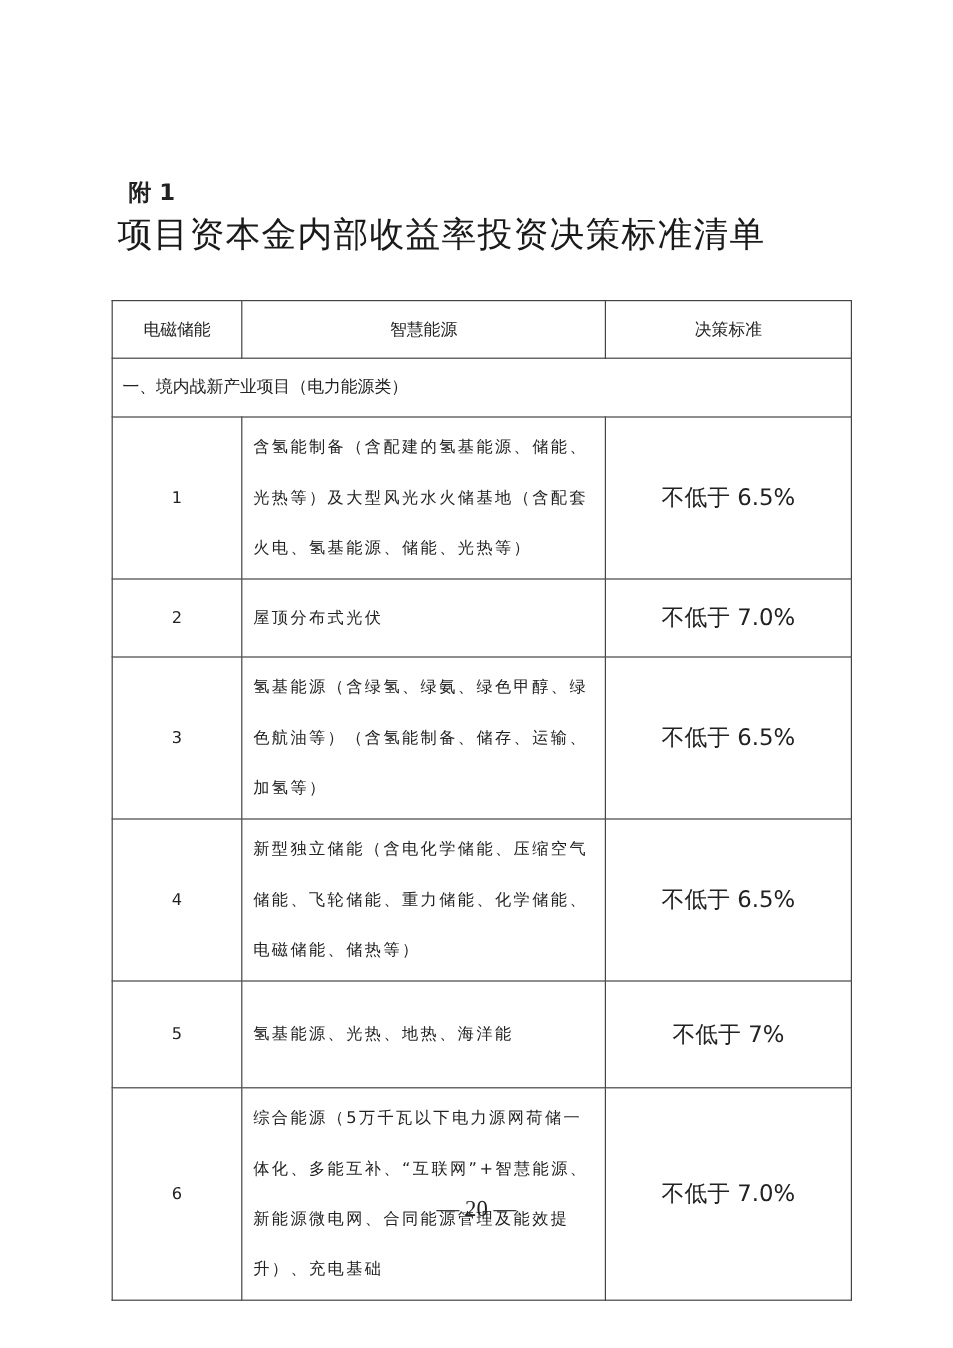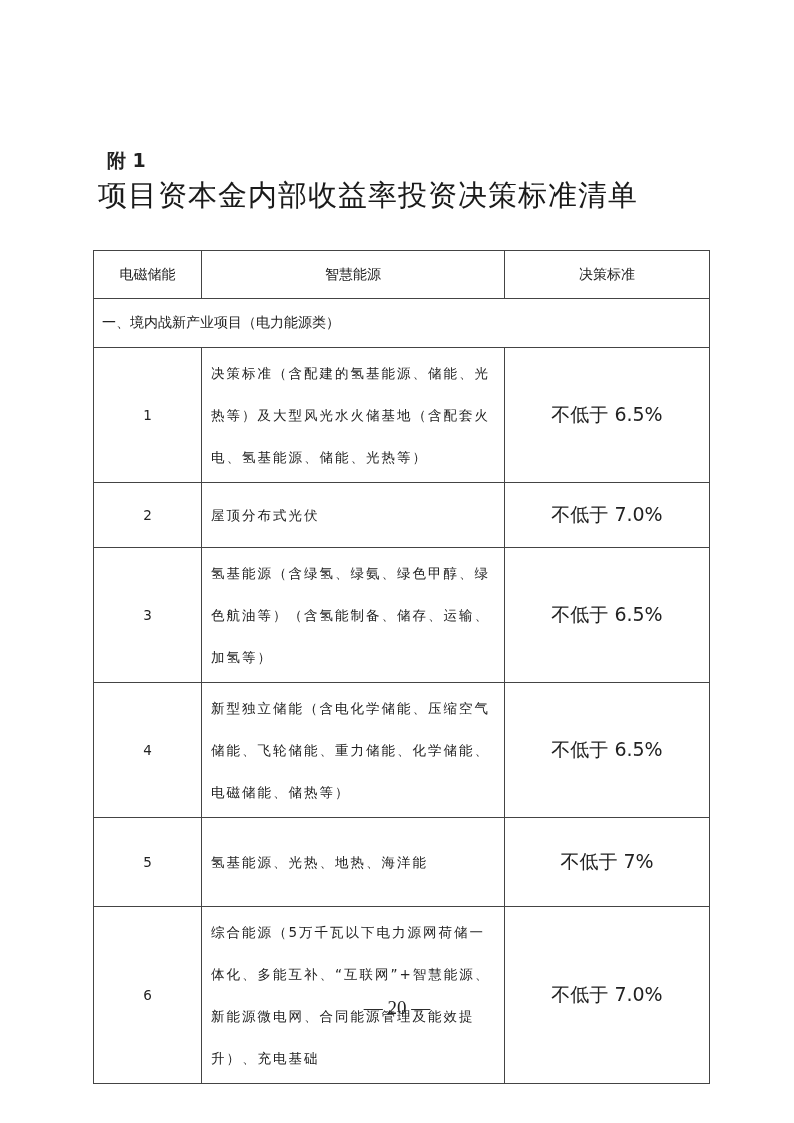--- a/index.html
+++ b/index.html
@@ -57,21 +57,21 @@
       <th>智慧能源</th>
       <th>决策标准</th>
     </tr>
   </thead>
   <tbody>
     <tr>
       <td colspan="3" class="section-cell">一、境内战新产业项目（电力能源类）</td>
     </tr>
     <tr style="height:131px">
       <td class="num">1</td>
-      <td class="type">决策标准（含配建的氢基能源、储能、光热等）及大型风光水火储基地（含配套火电、氢基能源、储能、光热等）</td>
+      <td class="type">含氢能制备（含配建的氢基能源、储能、光热等）及大型风光水火储基地（含配套火电、氢基能源、储能、光热等）</td>
       <td class="std">不低于 6.5%</td>
     </tr>
     <tr style="height:65px">
       <td class="num">2</td>
       <td class="type">屋顶分布式光伏</td>
       <td class="std">不低于 7.0%</td>
     </tr>
     <tr style="height:89px">
       <td class="num">3</td>
       <td class="type">氢基能源（含绿氢、绿氨、绿色甲醇、绿色航油等）（含氢能制备、储存、运输、加氢等）</td>

